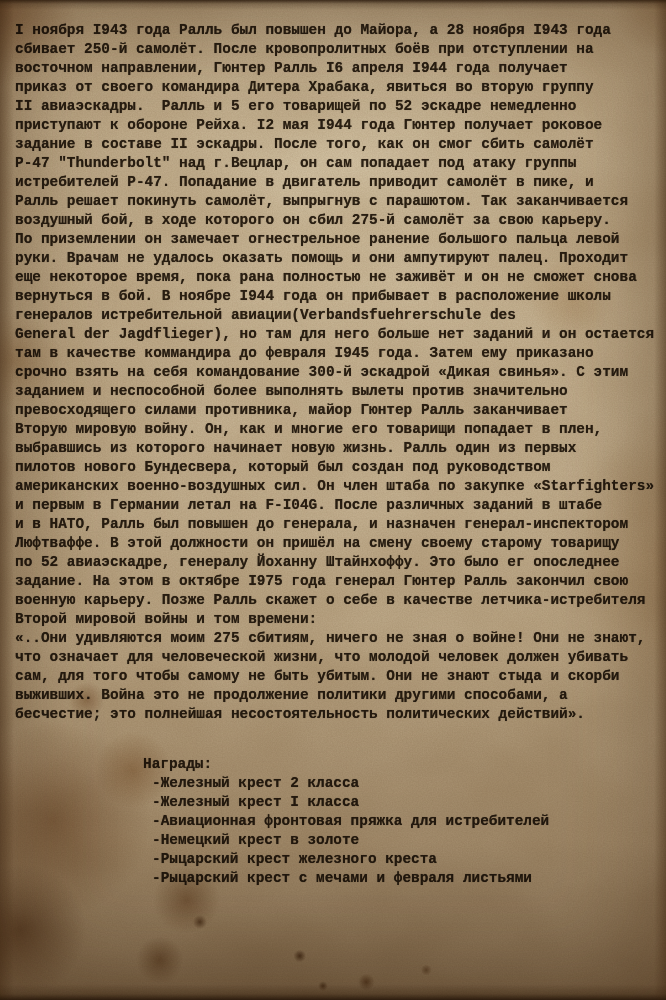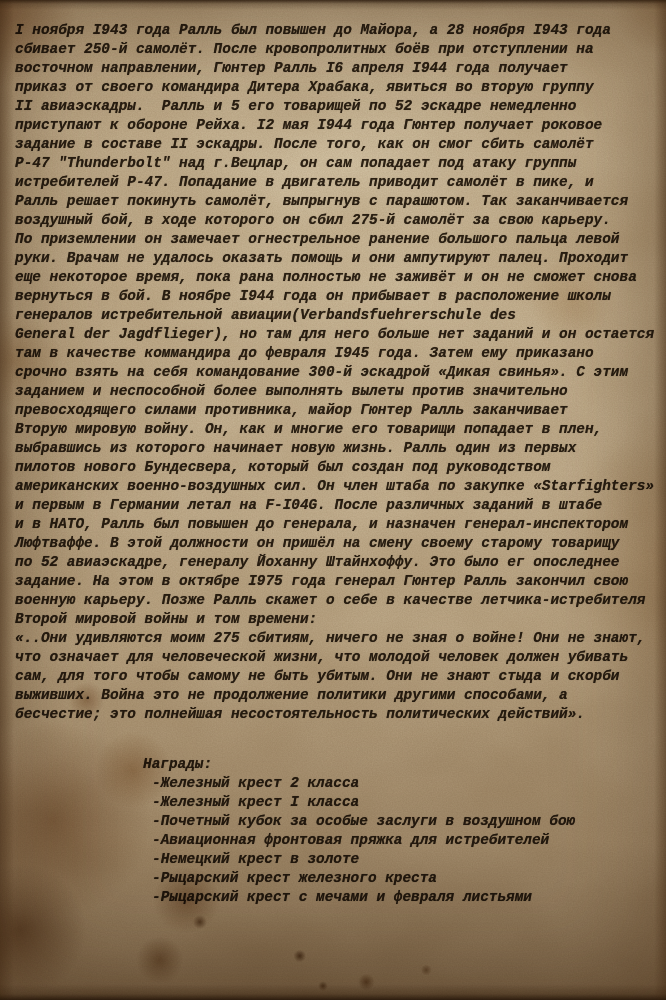--- a/index.html
+++ b/index.html
@@ -37,21 +37,20 @@
       radial-gradient(circle 9px at 45% 95.6%, rgba(56,32,12,0.80), rgba(56,32,12,0) 70%),
       radial-gradient(circle 7px at 48.5% 98.6%, rgba(56,32,12,0.75), rgba(56,32,12,0) 70%),
       radial-gradient(circle 12px at 55% 98.2%, rgba(66,38,14,0.70), rgba(66,38,14,0) 70%),
       radial-gradient(circle 8px at 64% 97%, rgba(66,38,14,0.55), rgba(66,38,14,0) 70%),
       radial-gradient(circle 10px at 30% 92.2%, rgba(56,32,12,0.70), rgba(56,32,12,0) 70%),
       
       radial-gradient(ellipse 430px 320px at 52% 17%, rgba(240,230,204,0.50), rgba(240,230,204,0) 72%),
       radial-gradient(ellipse 520px 420px at 55% 45%, rgba(228,214,186,0.35), rgba(228,214,186,0) 75%),
       linear-gradient(180deg, rgba(120,90,55,0.10) 0%, rgba(120,90,55,0.02) 30%, rgba(110,80,48,0.10) 64%, rgba(96,66,36,0.30) 84%, rgba(70,46,22,0.55) 100%);
     box-shadow: inset 0 0 90px 18px rgba(72,46,20,0.40);
-    font-style: italic;
   }
   .text-layer {
     position: absolute;
     left: 15px;
     top: 21px;
     width: 645px;
     font-family: "Liberation Mono", "DejaVu Sans Mono", monospace;
     font-size: 14.4px;
     line-height: 19px;
     font-weight: 700;
@@ -124,21 +123,20 @@
 что означает для человеческой жизни, что молодой человек должен убивать
 сам, для того чтобы самому не быть убитым. Они не знают стыда и скорби
 выживших. Война это не продолжение политики другими способами, а
 бесчестие; это полнейшая несостоятельность политических действий».</div>
 
     <section class="awards">
       <div class="awards-title">Награды:</div>
       <div class="awards-list">
         <div class="award-item">-Железный крест 2 класса</div>
         <div class="award-item">-Железный крест I класса</div>
-        <div class="award-item">-Почетный кубок за особые заслуги в воздушном бою</div>
         <div class="award-item">-Авиационная фронтовая пряжка для истребителей</div>
         <div class="award-item">-Немецкий крест в золоте</div>
         <div class="award-item">-Рыцарский крест железного креста</div>
         <div class="award-item">-Рыцарский крест с мечами и февраля листьями</div>
       </div>
     </section>
   </main>
 
   <svg class="grain" viewBox="0 0 666 1000" preserveAspectRatio="none" aria-hidden="true">
     <defs>

